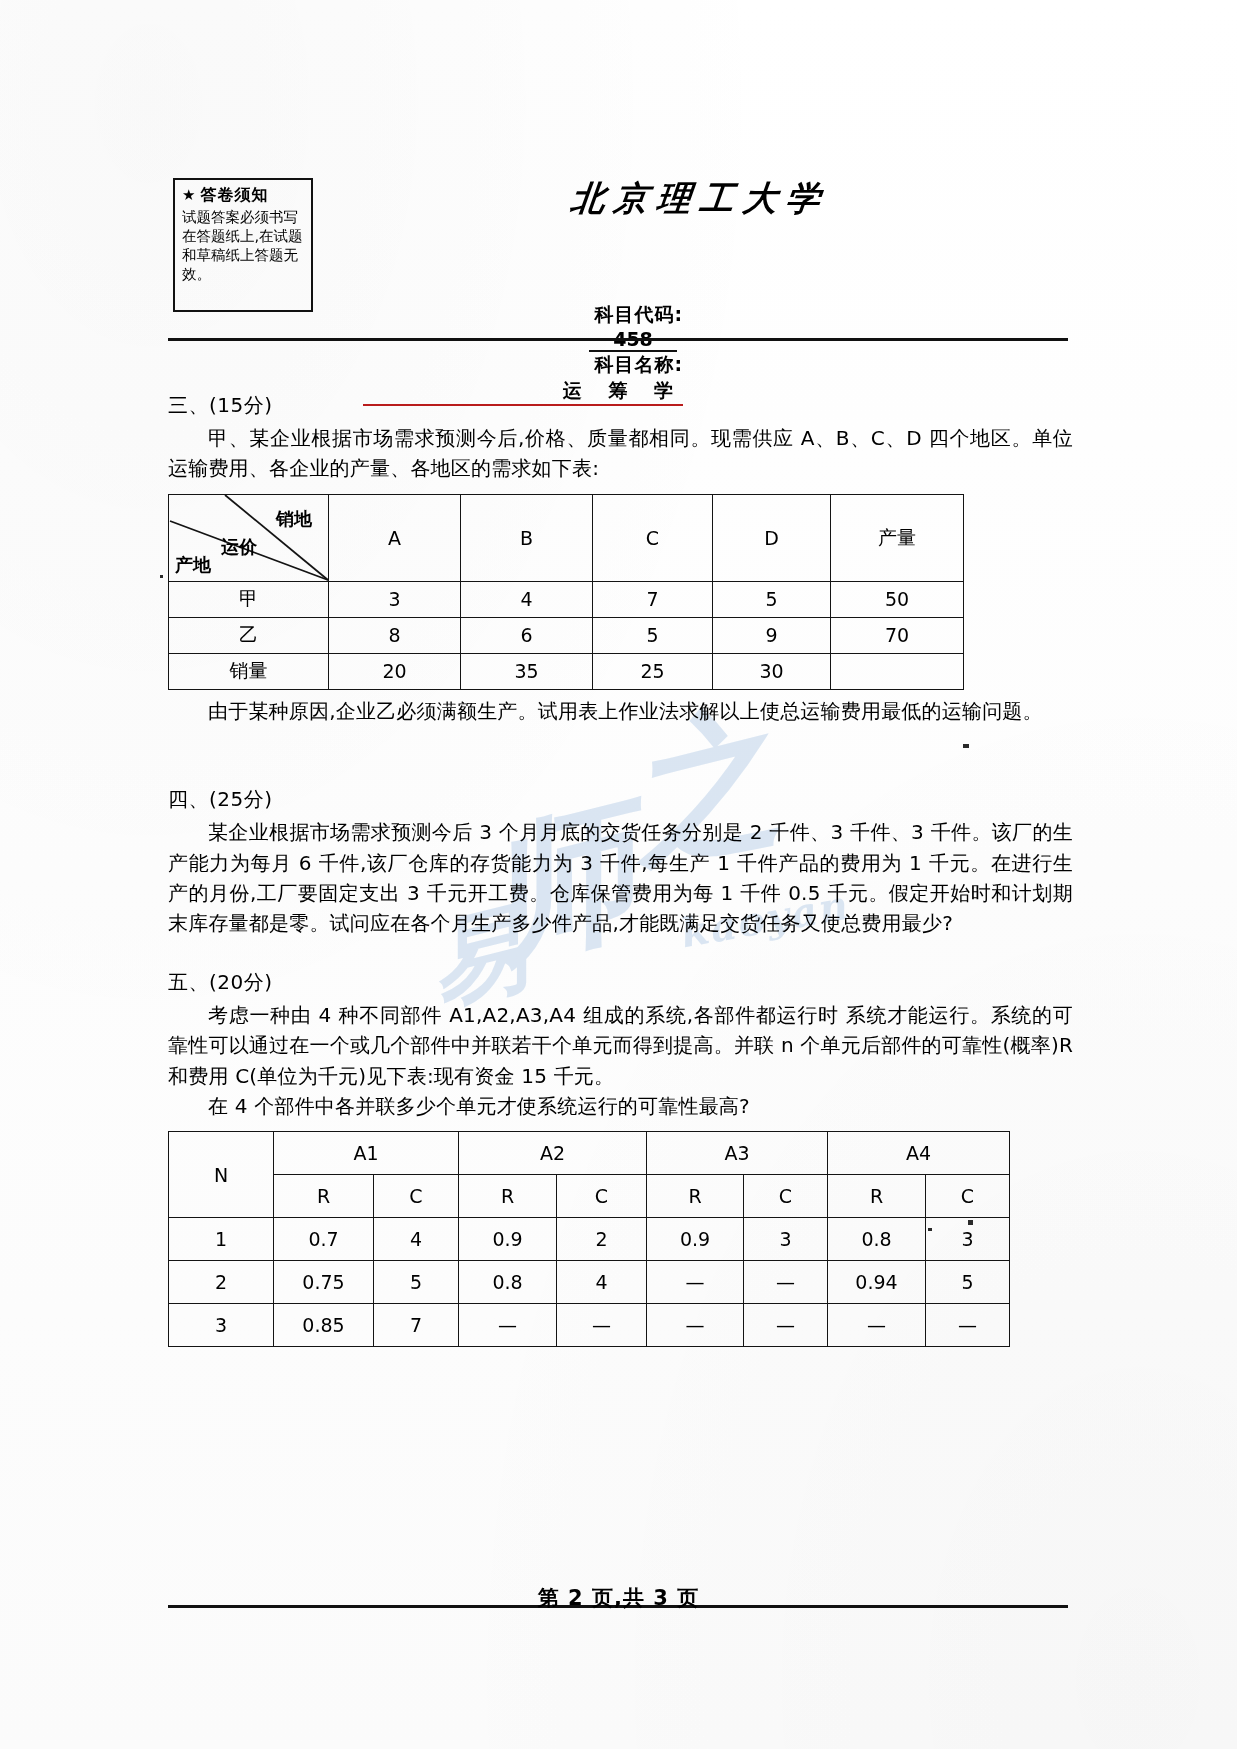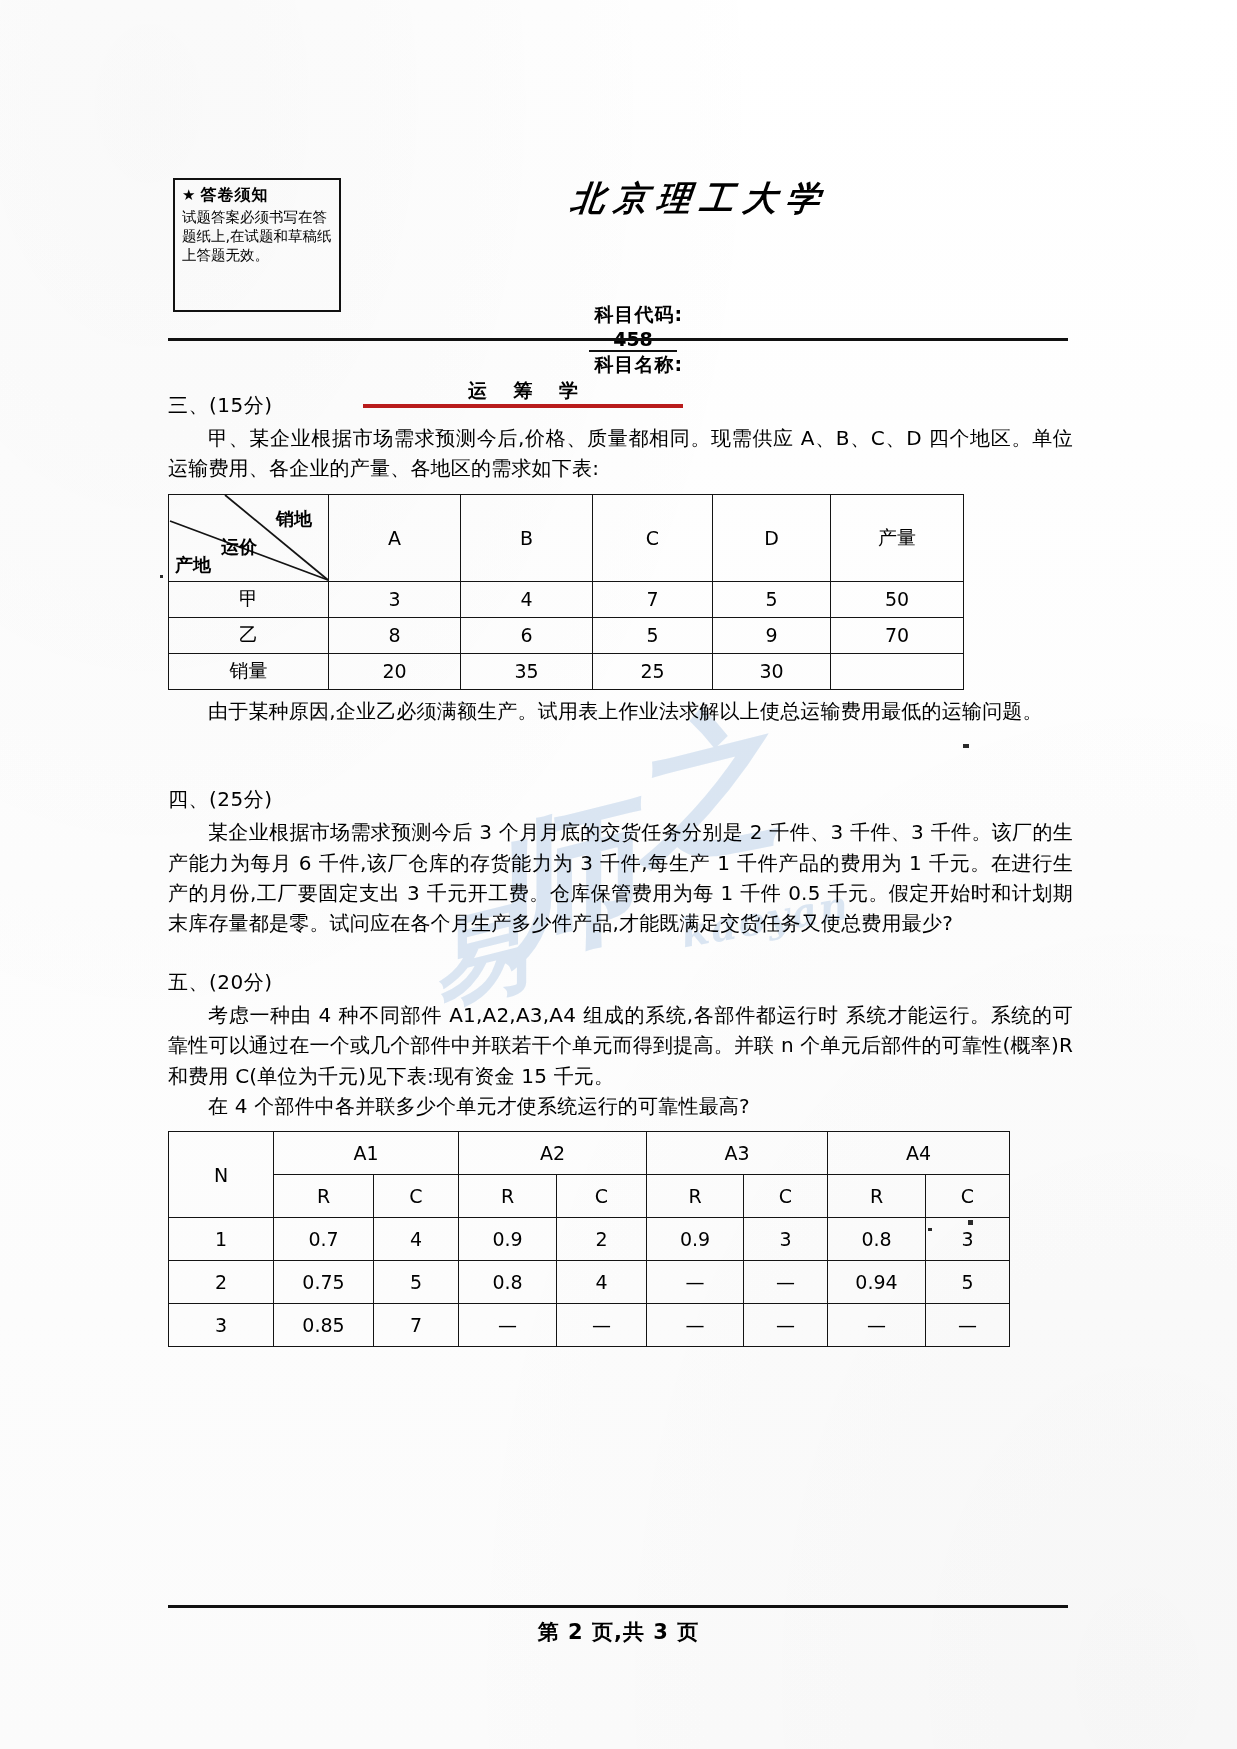--- a/index.html
+++ b/index.html
@@ -57,21 +57,21 @@
   
   #header-area {
     position: absolute;
     left: 0; top: 0; right: 0;
     height: 340px;
   }
   #notice-box {
     position: absolute;
     left: 173px;
     top: 178px;
-    width: 168px;
+    width: 140px;
     height: 134px;
     border: 2px solid #111;
     box-sizing: border-box;
     padding: 5px 6px 0 7px;
   }
   #notice-title {
     font-family: "DejaVu Sans", sans-serif;
     font-size: 16px;
     font-weight: 700;
     letter-spacing: 1px;
@@ -129,22 +129,22 @@
     display: inline-block;
     width: 88px;
     text-align: center;
     border-bottom: 2px solid #111;
     margin: 0 6px;
     font-weight: 700;
   }
   #subject-line .fill-name {
     display: inline-block;
     width: 320px;
-    text-align: center;
-    border-bottom: 4px solid #b91c1c;
+    text-align: right;
+    border-bottom: 2px solid #b91c1c;
     margin-left: 8px;
     letter-spacing: 10px;
     text-indent: 10px;
   }
 
   #header-rule {
     position: absolute;
     left: 168px;
     top: 338px;
     width: 900px;
@@ -222,21 +222,21 @@
     position: absolute;
     left: 168px;
     top: 1605px;
     width: 900px;
     height: 0;
     border-top: 3px solid #111;
   }
   #page-footer {
     position: absolute;
     left: 0;
-    top: 1618px;
+    top: 1584px;
     width: 1237px;
     text-align: center;
     font-family: "DejaVu Sans", sans-serif;
     font-size: 21px;
     font-weight: 700;
     letter-spacing: 1px;
   }
 
   
   .speck { position: absolute; background: #2a2a2a; }

